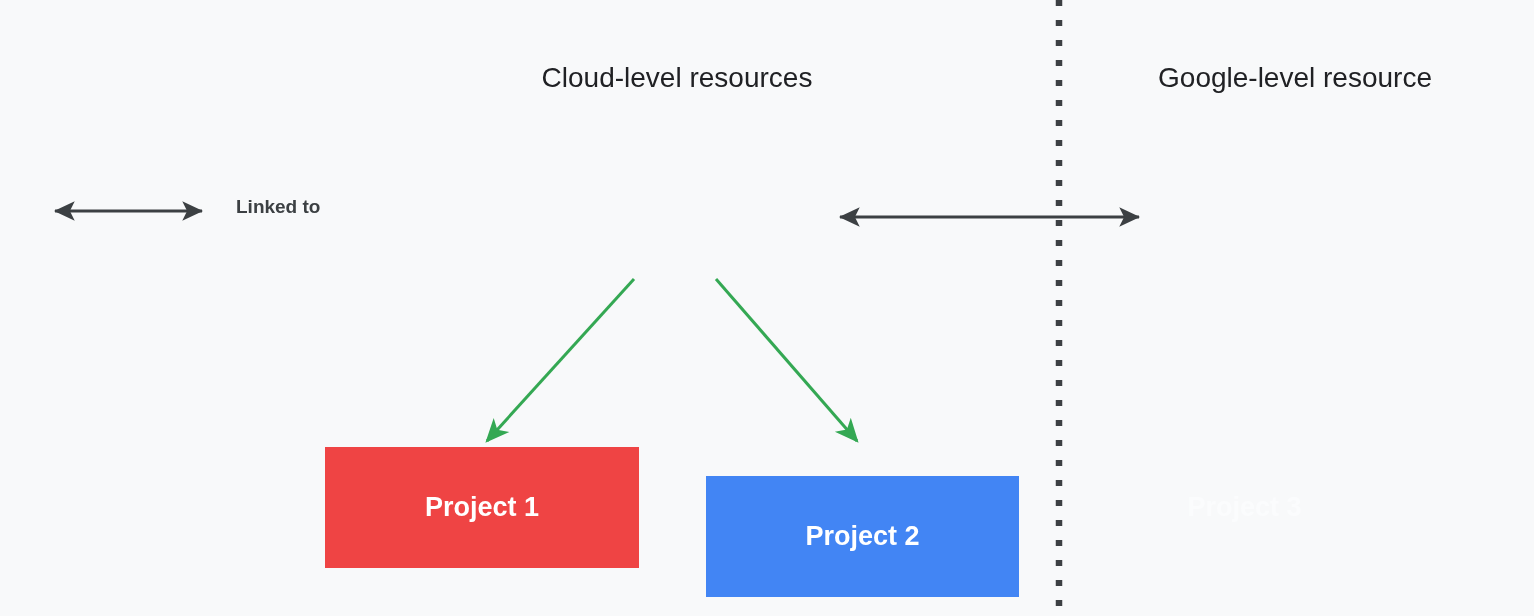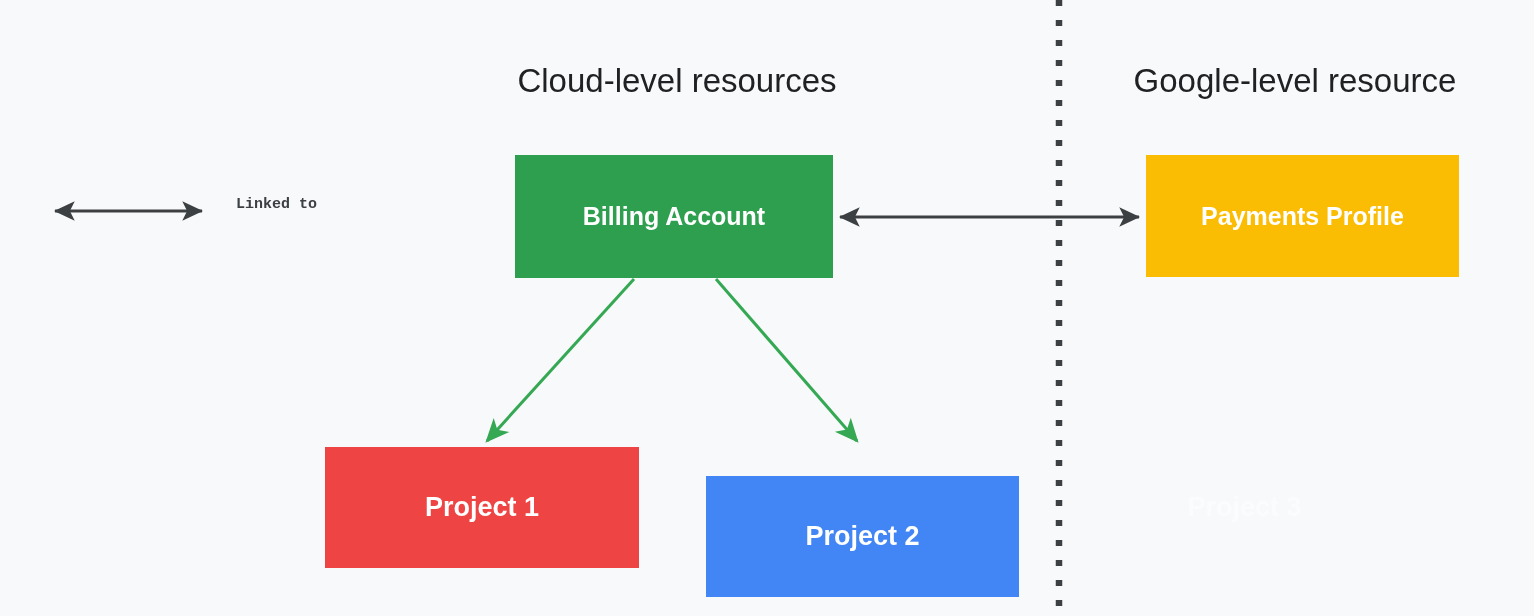--- a/index.html
+++ b/index.html
@@ -26,21 +26,21 @@
     top: 0;
     width: 1534px;
     height: 616px;
   }
 
   
   .section-heading {
     position: absolute;
     font-family: "Liberation Sans", sans-serif;
     font-weight: 400;
-    font-size: 33px;
+    font-size: 28px;
     line-height: 1;
     color: #202124;
     white-space: nowrap;
     text-align: center;
   }
   #heading-cloud {
     left: 377px;
     top: 64px;
     width: 600px;
   }
@@ -119,23 +119,23 @@
     left: 0;
     width: 360px;
     height: 40px;
   }
   #legend-row-linked-to { top: 0px; }
   #legend-row-pays-for  { top: 53px; }
   .legend-label {
     position: absolute;
     left: 196px;
     top: 7px;
-    font-family: Liberation Mono, monospace;
+    font-family: Liberation Sans, sans-serif;
     font-weight: 700;
-    font-size: 15px;
+    font-size: 19px;
     line-height: 1;
     color: #3c4043;
     white-space: nowrap;
   }
   .legend-glyph {
     position: absolute;
     left: 0px;
     top: 0px;
     width: 180px;
     height: 40px;
@@ -189,27 +189,21 @@
           </marker>
         </defs>
         <line x1="15" y1="21" x2="162" y2="21" stroke="#3c4043" stroke-width="3" marker-start="url(#lg-arrow-dark-start)" marker-end="url(#lg-arrow-dark-end)"></line>
       </svg>
       <div class="legend-label">Linked to</div>
     </div>
 
 
   </div>
 
-  <div class="node-box" id="node-billing-account">
-    <span>Billing Account</span>
-  </div>
-
-  <div class="node-box" id="node-payments-profile">
-    <span>Payments Profile</span>
-  </div>
+
 
   <div class="node-box" id="node-project-1">
     <span>Project 1</span>
   </div>
 
   <div class="node-box" id="node-project-2">
     <span>Project 2</span>
   </div>
 
   <div class="node-box" id="node-project-3">

